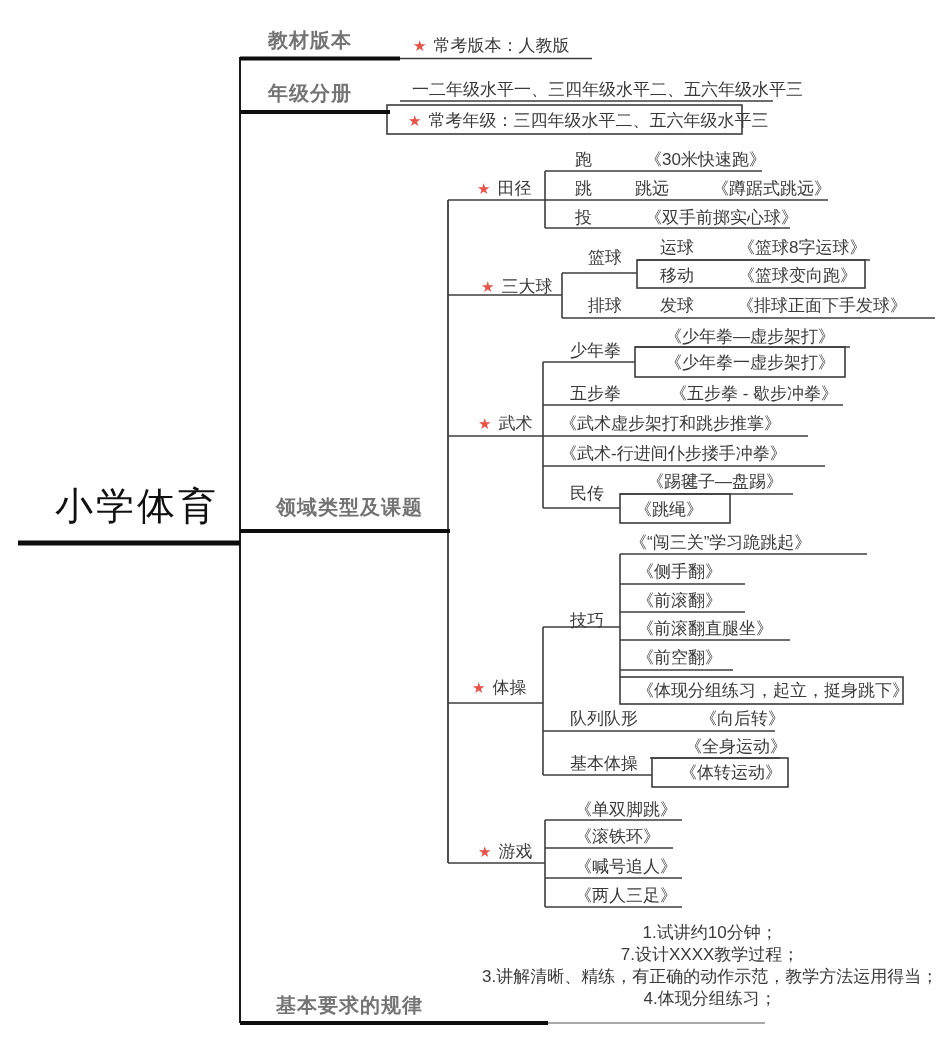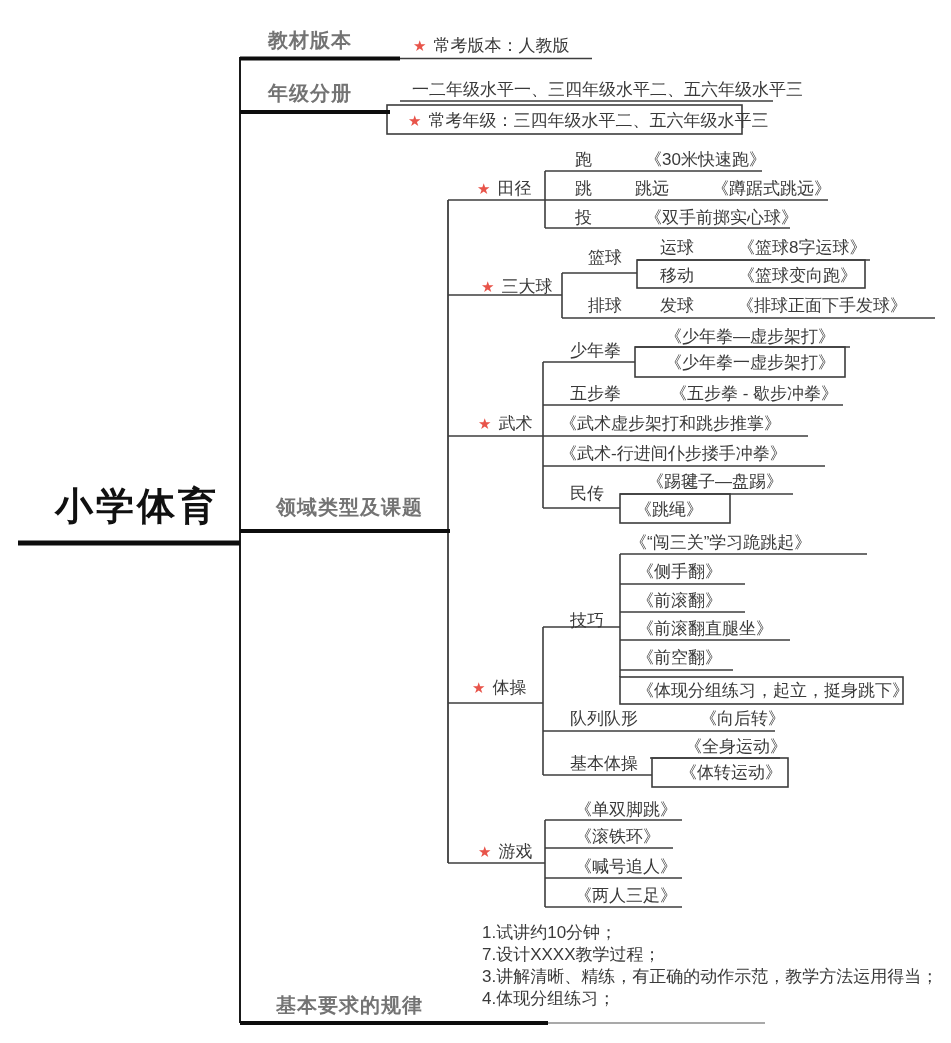--- a/index.html
+++ b/index.html
@@ -6,23 +6,23 @@
   #canvas{
     position:relative;width:951px;height:1043px;background:#fff;overflow:hidden;
     font-family:"Liberation Sans","DejaVu Sans",sans-serif;
   }
   #lines{position:absolute;left:0;top:0;width:951px;height:1043px;}
   .t{
     position:absolute;transform:translateY(-50%);white-space:nowrap;
     font-size:17px;color:#3a3a3a;line-height:1;
   }
   .branch{font-weight:bold;font-size:20px;color:#737373;letter-spacing:1px;}
-  .root-label{font-size:38px;font-weight:bold;color:#101010;letter-spacing:3px;}
+  .root-label{font-size:38px;font-weight:normal;color:#101010;letter-spacing:3px;}
   .star{color:#e8544a;font-size:15px;margin-right:7px;}
-  .req{position:absolute;left:482px;top:922px;}
+  .req{position:absolute;left:482px;top:922px;text-align:center;}
   .req div{height:22px;line-height:22px;font-size:17px;color:#3a3a3a;white-space:nowrap;}
 </style>
 </head>
 <body>
 
 <div id="canvas">
 
   <svg id="lines" viewBox="0 0 951 1043" xmlns="http://www.w3.org/2000/svg">
     <g stroke="#3d3d3d" stroke-width="1.6" fill="none">
 

